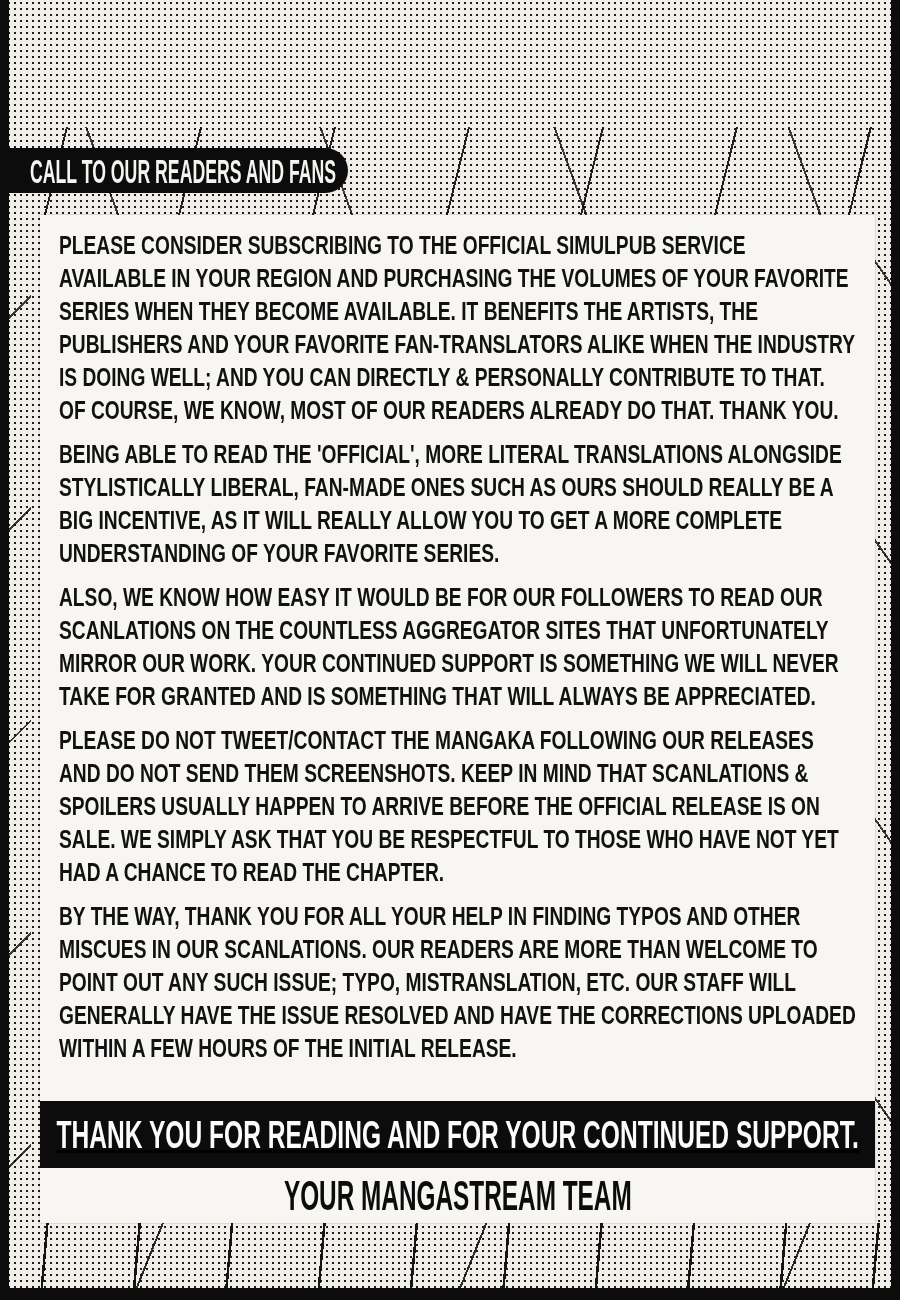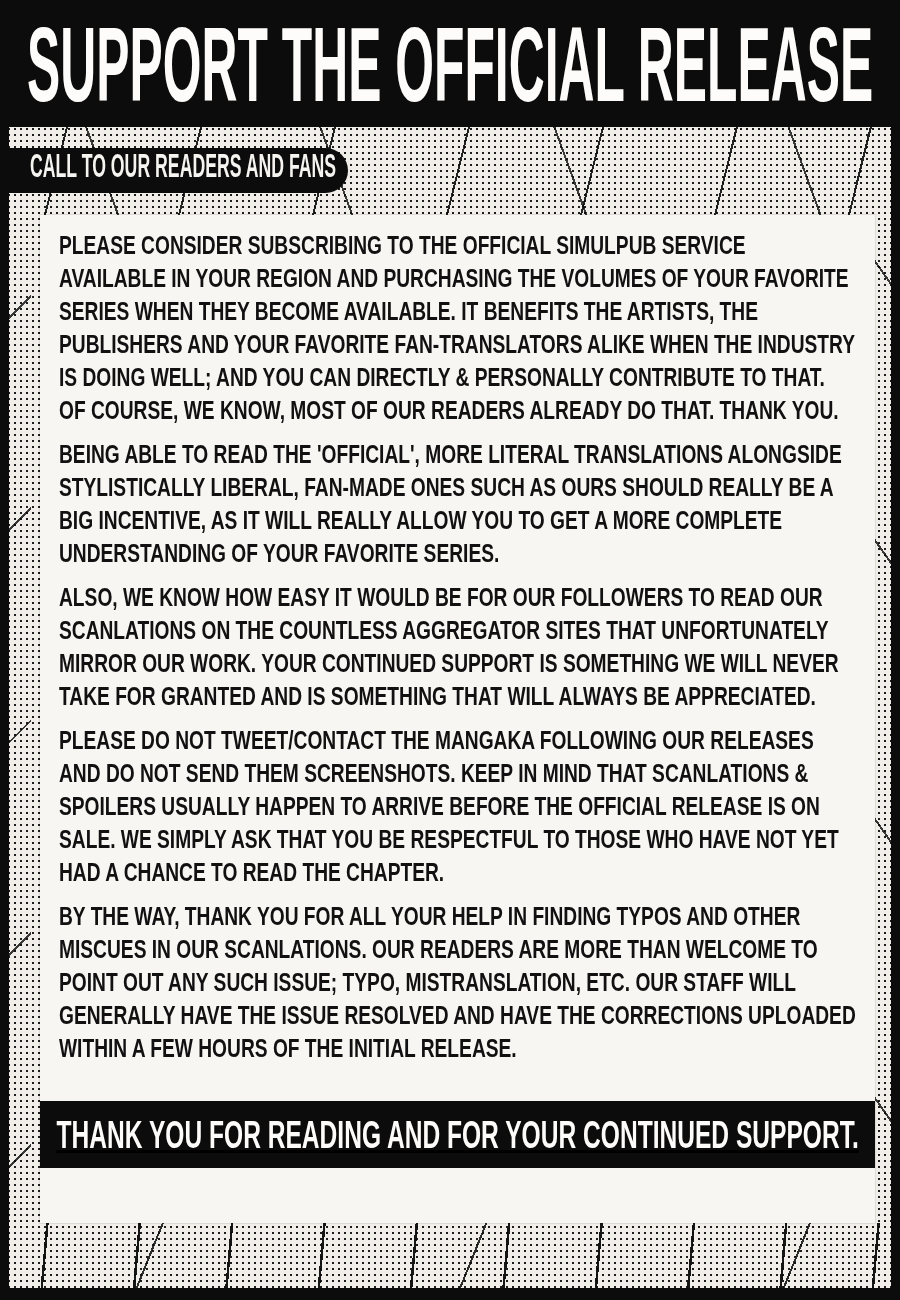--- a/index.html
+++ b/index.html
@@ -56,21 +56,21 @@
     color: #fdfcfa; font-weight: bold; font-size: 106px; line-height: 1;
     white-space: nowrap; display: inline-block;
     transform: scale(0.47, 1); transform-origin: center;
     letter-spacing: 0;
   }
 
   
   .ribbon {
     position: absolute; left: 0; top: 148px; width: 348px; height: 45px;
     background: #0c0c0c; border-radius: 0 23px 23px 0; z-index: 5;
-    display: flex; align-items: flex-start; padding-left: 30px;
+    display: flex; align-items: center; padding-left: 30px;
   }
   .ribbon .ribbon-label {
     color: #f6f4f1; font-weight: bold; font-size: 34px; line-height: 1;
     white-space: nowrap; display: inline-block;
     transform: scale(0.52, 1); transform-origin: left center;
   }
 
   
   .content-box {
     position: absolute; left: 40px; top: 215px; width: 835px; height: 1008px;
@@ -108,37 +108,37 @@
 </head>
 <body>
 
 <div class="page">
 
   <div class="speed speed-top"></div>
   <div class="speed speed-bottom"></div>
   <div class="speed speed-left"></div>
   <div class="speed speed-right"></div>
 
-  <div class="top-banner">
-    <span class="title">SUPPORT THE OFFICIAL RELEASE</span>
-  </div>
 
   <div class="ribbon">
     <span class="ribbon-label">CALL TO OUR READERS AND FANS</span>
   </div>
 
   <div class="content-box">
     <p class="para">PLEASE CONSIDER SUBSCRIBING TO THE OFFICIAL SIMULPUB SERVICE AVAILABLE IN YOUR REGION AND PURCHASING THE VOLUMES OF YOUR FAVORITE SERIES WHEN THEY BECOME AVAILABLE. IT BENEFITS THE ARTISTS, THE PUBLISHERS AND YOUR FAVORITE FAN-TRANSLATORS ALIKE WHEN THE INDUSTRY IS DOING WELL; AND YOU CAN DIRECTLY &amp; PERSONALLY CONTRIBUTE TO THAT. OF COURSE, WE KNOW, MOST OF OUR READERS ALREADY DO THAT. THANK YOU.</p>
     <p class="para">BEING ABLE TO READ THE 'OFFICIAL', MORE LITERAL TRANSLATIONS ALONGSIDE STYLISTICALLY LIBERAL, FAN-MADE ONES SUCH AS OURS SHOULD REALLY BE A BIG INCENTIVE, AS IT WILL REALLY ALLOW YOU TO GET A MORE COMPLETE UNDERSTANDING OF YOUR FAVORITE SERIES.</p>
     <p class="para">ALSO, WE KNOW HOW EASY IT WOULD BE FOR OUR FOLLOWERS TO READ OUR SCANLATIONS ON THE COUNTLESS AGGREGATOR SITES THAT UNFORTUNATELY MIRROR OUR WORK. YOUR CONTINUED SUPPORT IS SOMETHING WE WILL NEVER TAKE FOR GRANTED AND IS SOMETHING THAT WILL ALWAYS BE APPRECIATED.</p>
     <p class="para">PLEASE DO NOT TWEET/CONTACT THE MANGAKA FOLLOWING OUR RELEASES AND DO NOT SEND THEM SCREENSHOTS. KEEP IN MIND THAT SCANLATIONS &amp; SPOILERS USUALLY HAPPEN TO ARRIVE BEFORE THE OFFICIAL RELEASE IS ON SALE. WE SIMPLY ASK THAT YOU BE RESPECTFUL TO THOSE WHO HAVE NOT YET HAD A CHANCE TO READ THE CHAPTER.</p>
     <p class="para">BY THE WAY, THANK YOU FOR ALL YOUR HELP IN FINDING TYPOS AND OTHER MISCUES IN OUR SCANLATIONS. OUR READERS ARE MORE THAN WELCOME TO POINT OUT ANY SUCH ISSUE; TYPO, MISTRANSLATION, ETC. OUR STAFF WILL GENERALLY HAVE THE ISSUE RESOLVED AND HAVE THE CORRECTIONS UPLOADED WITHIN A FEW HOURS OF THE INITIAL RELEASE.</p>
 
     <div class="thanks-banner">
       <span class="thanks-text">THANK YOU FOR READING AND FOR YOUR CONTINUED SUPPORT.</span>
     </div>
+    <div class="signature-strip">
+      <span class="signature-text">YOUR MANGASTREAM TEAM</span>
+    </div>
   </div>
 
   <div class="frame-left"></div>
   <div class="frame-right"></div>
   <div class="frame-bottom"></div>
 
 </div>
 
 </body></html>

